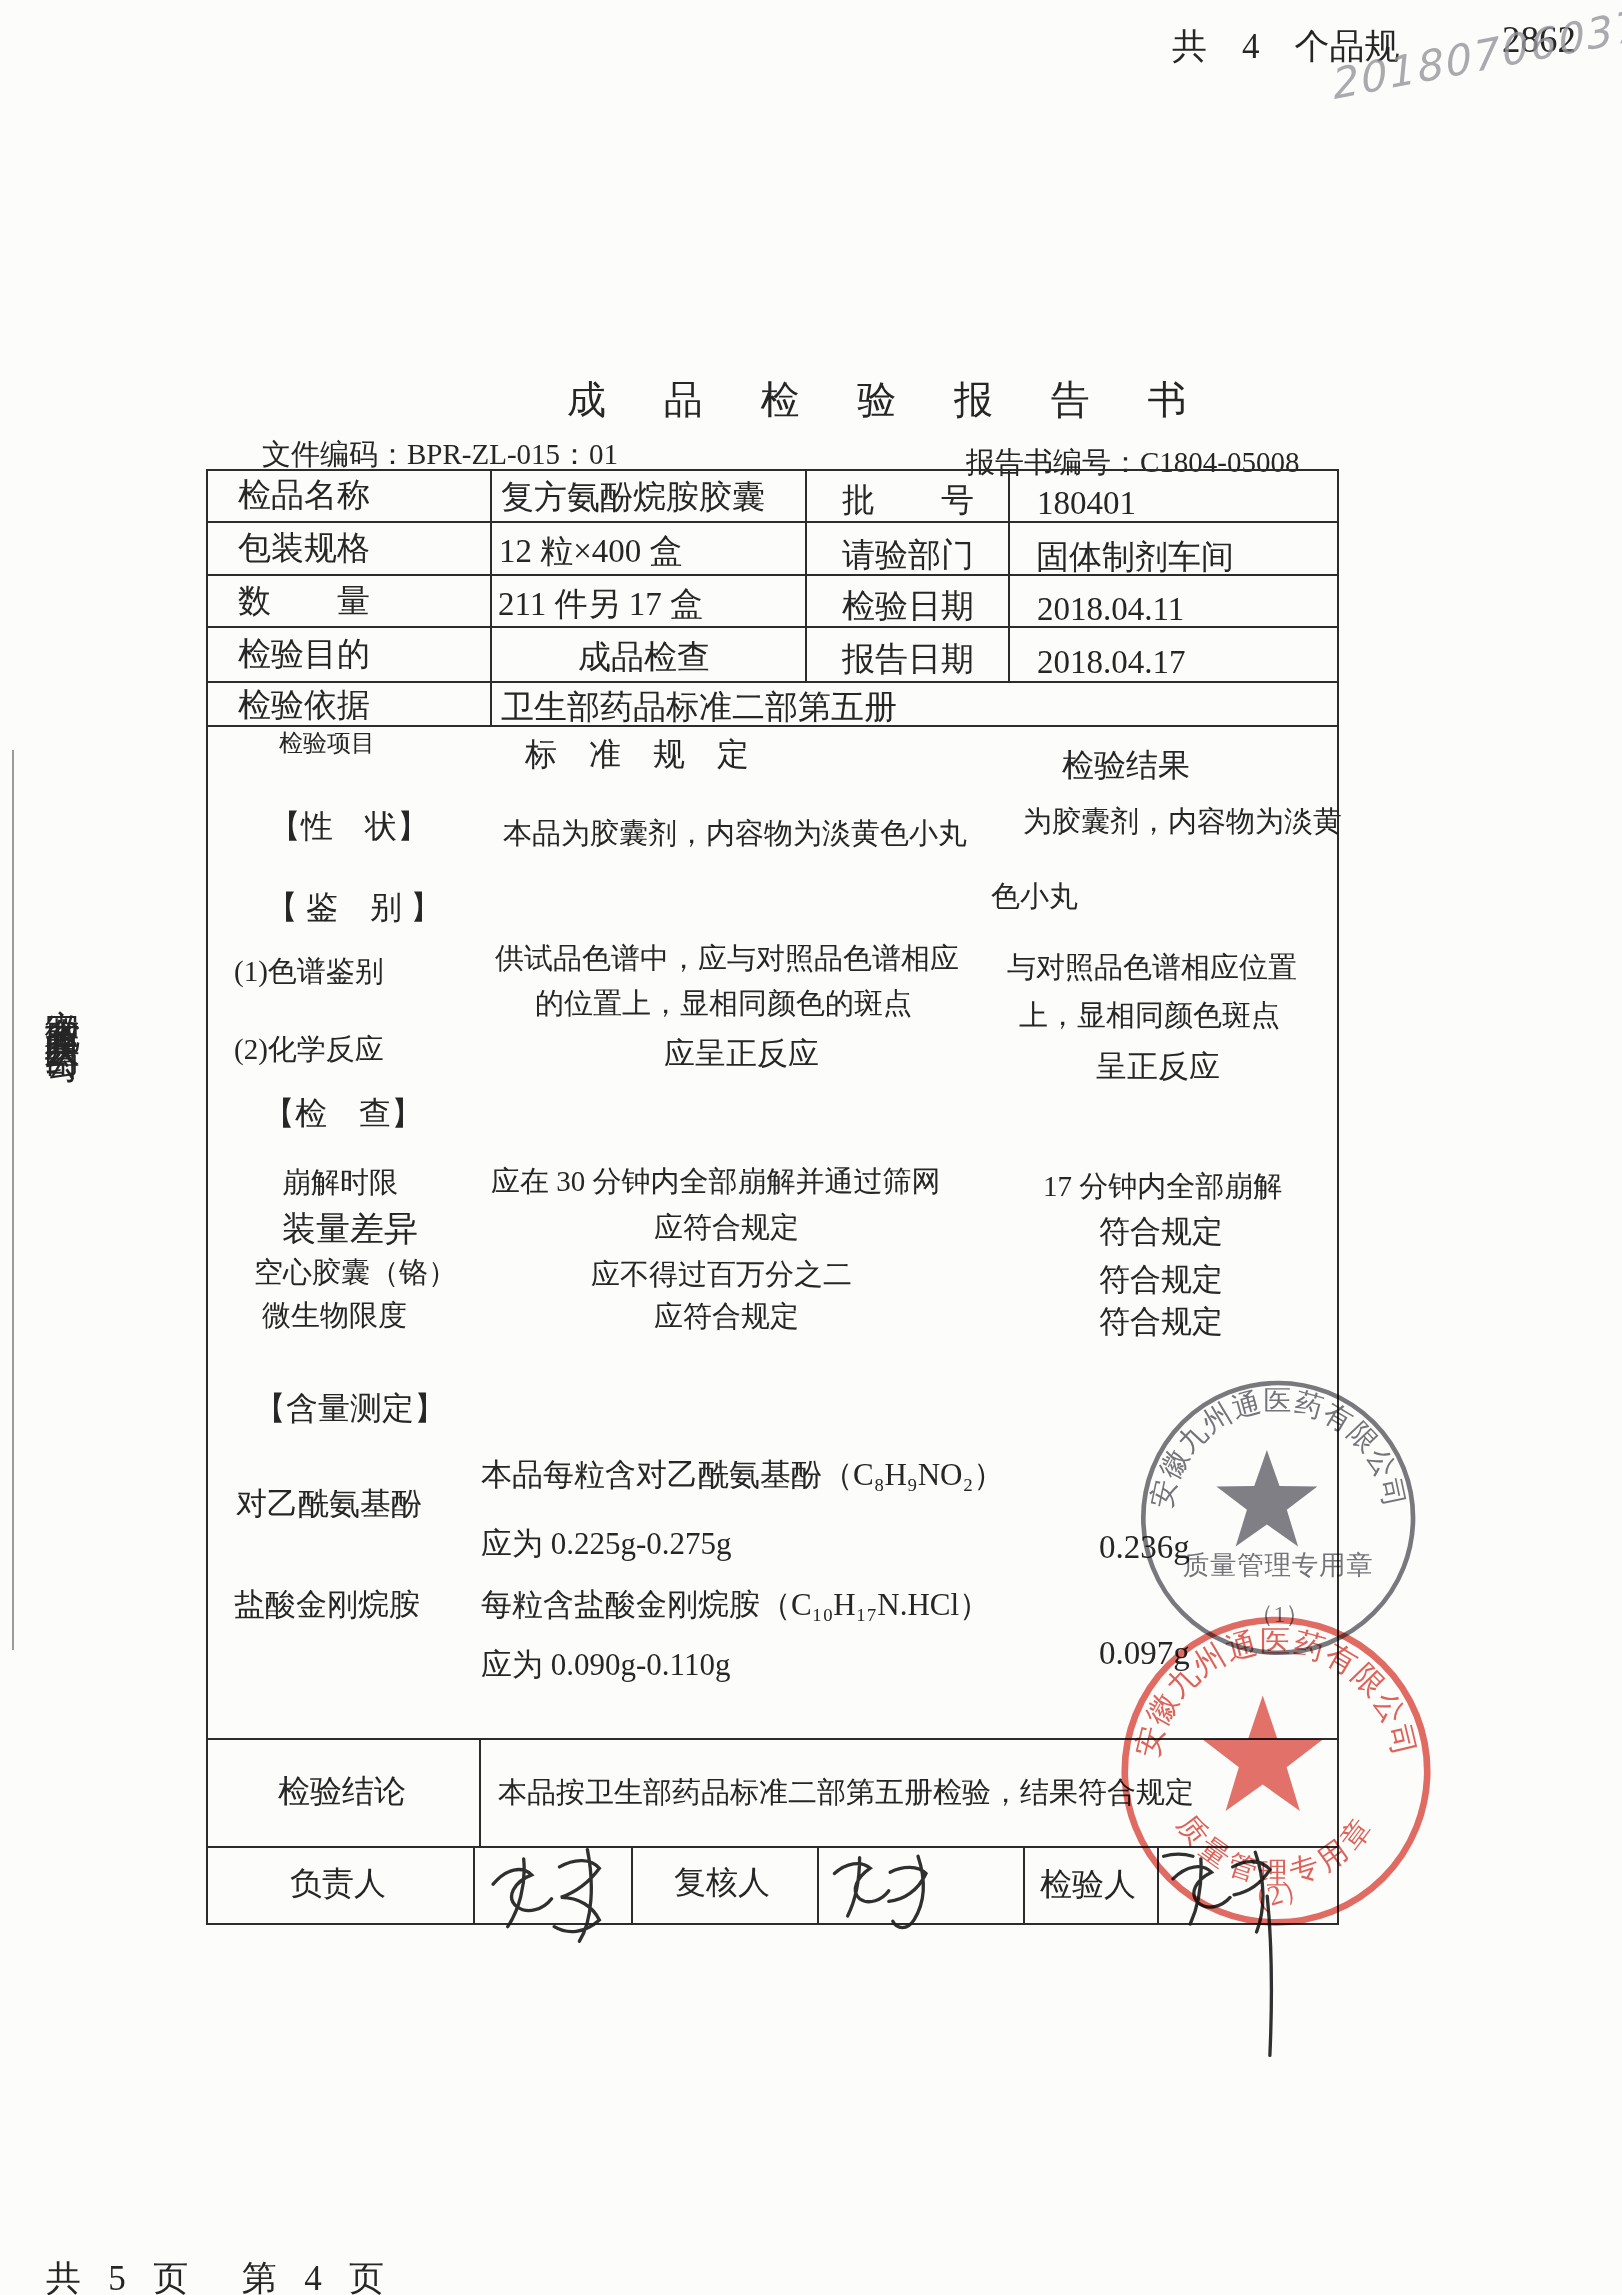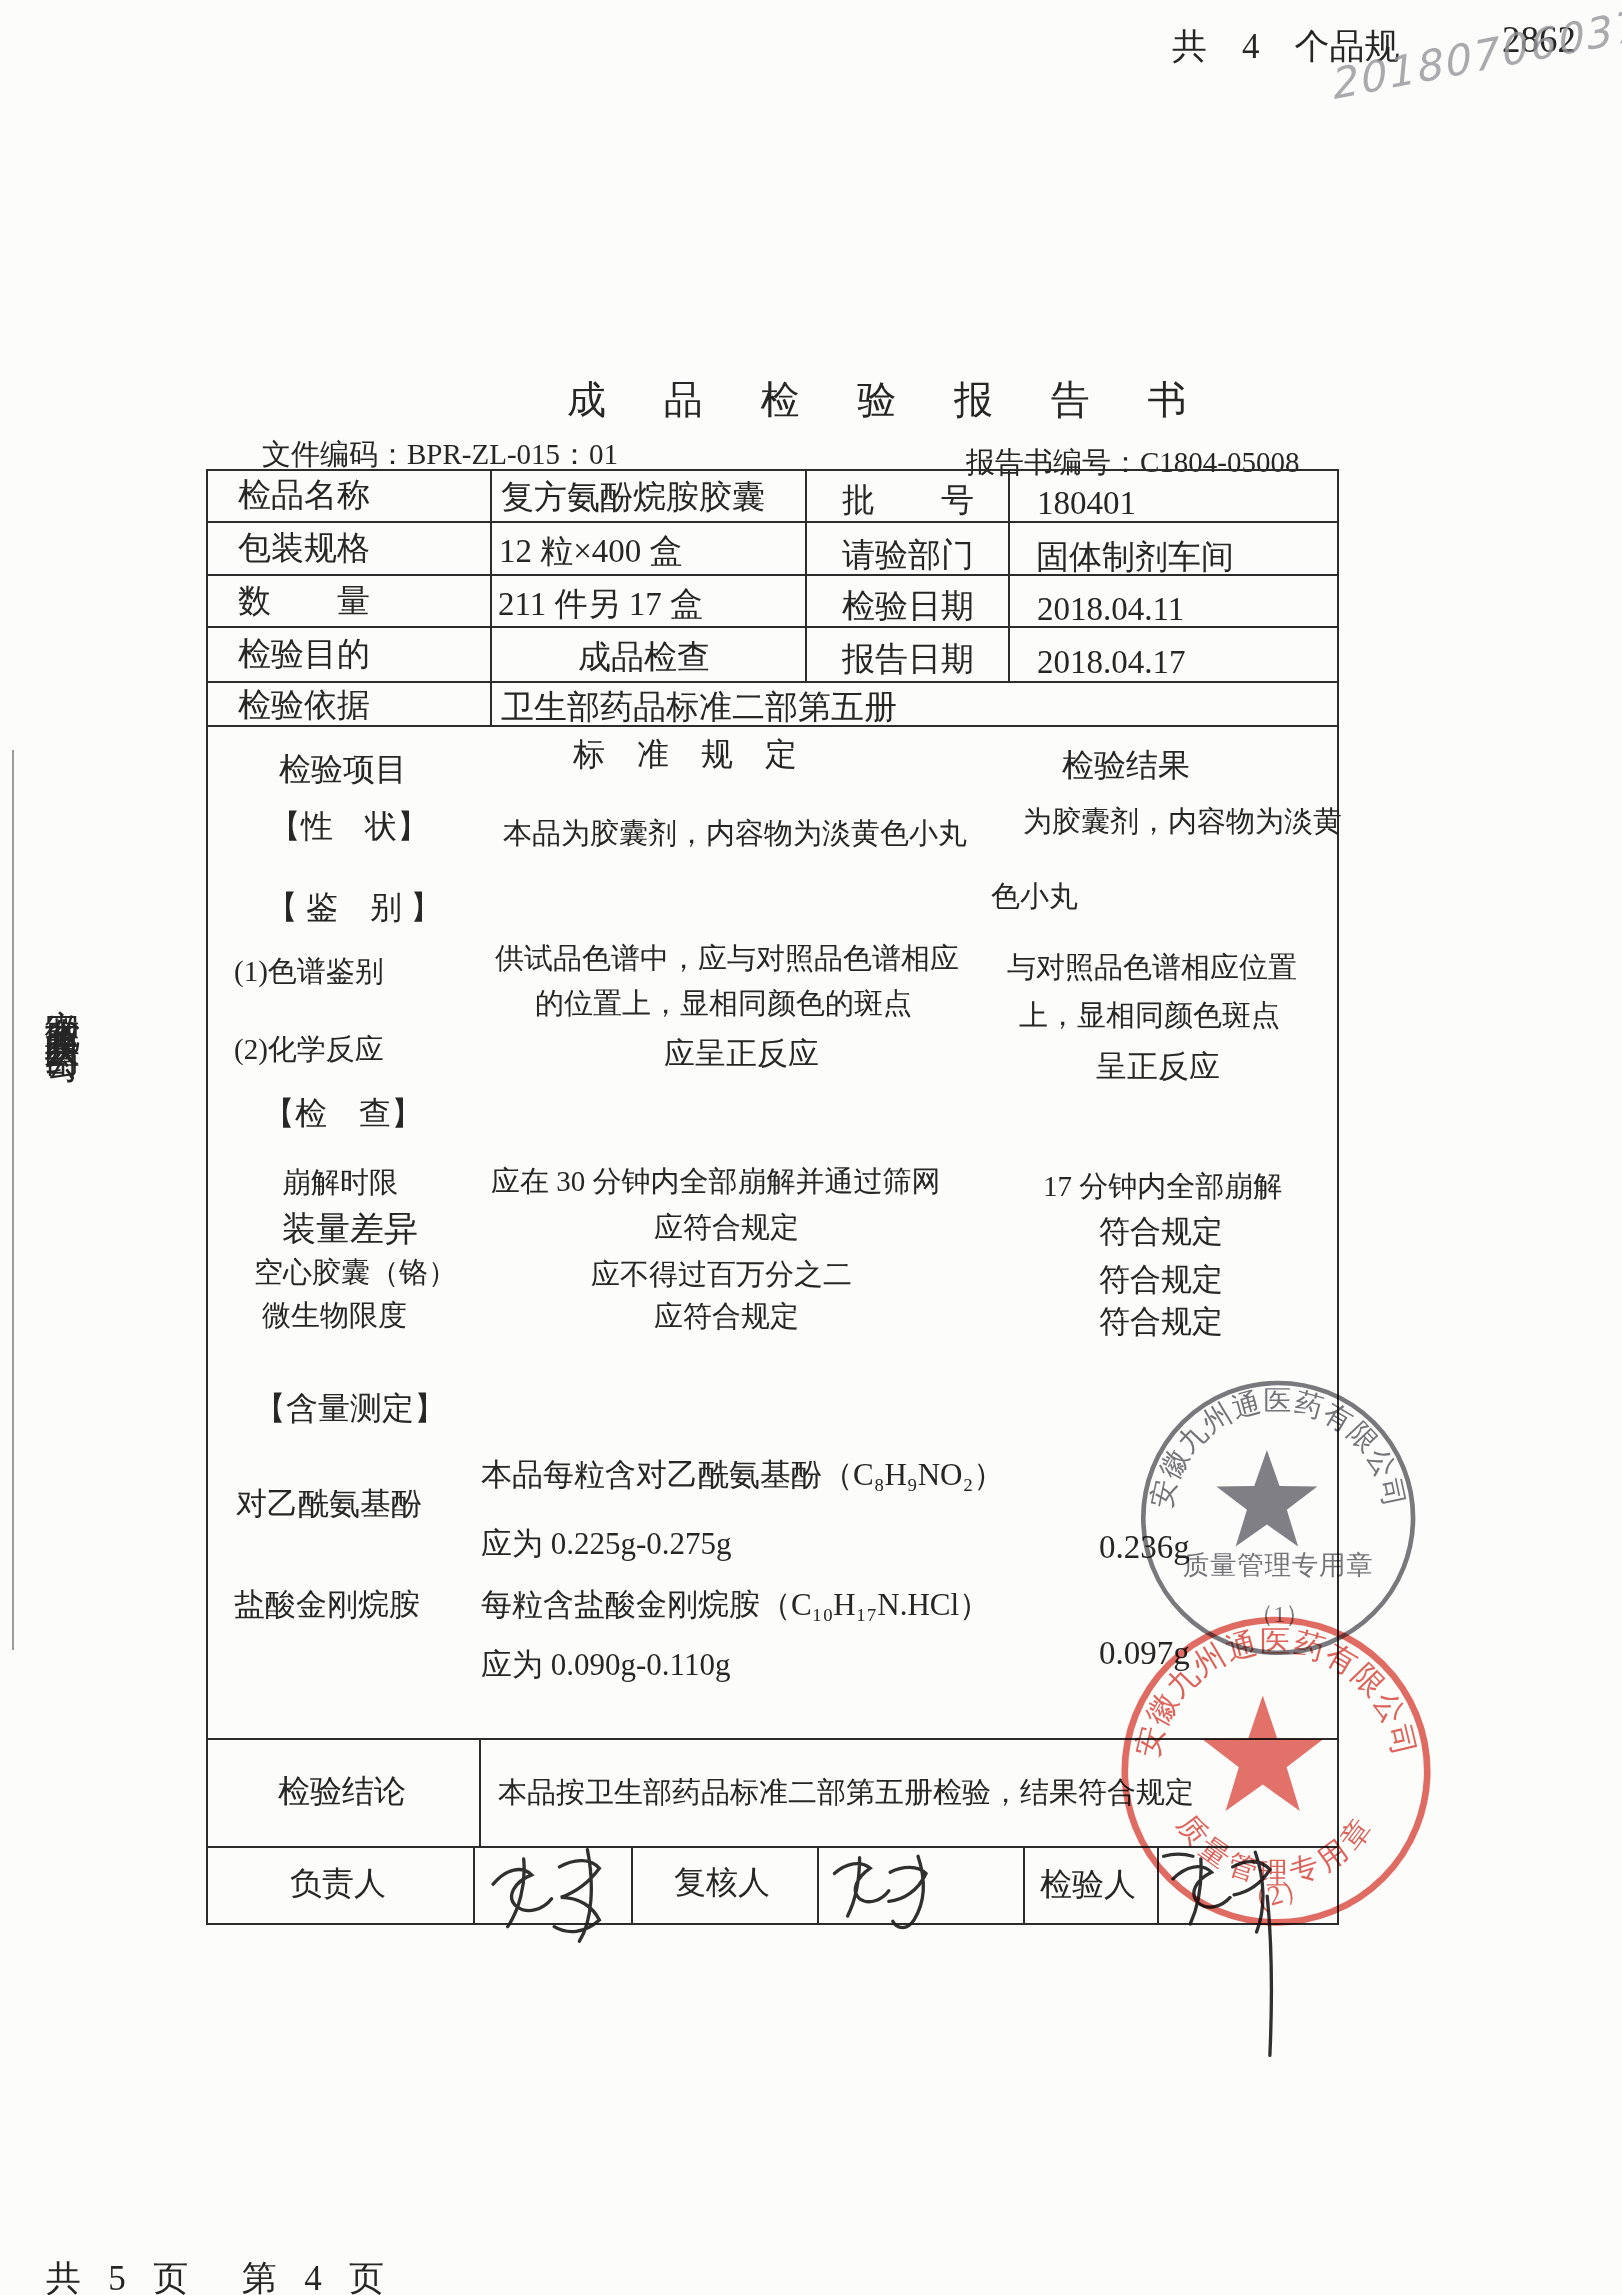--- a/index.html
+++ b/index.html
@@ -65,22 +65,22 @@
   <div class="t" style="left:1037px;top:591px;font-size:33px;">2018.04.11</div>
 
   <div class="t" style="left:238px;top:636px;font-size:33px;">检验目的</div>
   <div class="t" style="left:578px;top:639px;font-size:33px;">成品检查</div>
   <div class="t" style="left:842px;top:641px;font-size:33px;">报告日期</div>
   <div class="t" style="left:1037px;top:644px;font-size:33px;">2018.04.17</div>
 
   <div class="t" style="left:238px;top:687px;font-size:33px;">检验依据</div>
   <div class="t" style="left:501px;top:689px;font-size:33px;">卫生部药品标准二部第五册</div>
 
-  <div class="t" style="left:279px;top:730px;font-size:32px;margin-top:22px;">检验项目</div>
-  <div class="t" style="left:525px;top:737px;font-size:32px;margin-left:48px;">标　准　规　定</div>
+  <div class="t" style="left:279px;top:730px;font-size:24px;">检验项目</div>
+  <div class="t" style="left:525px;top:737px;font-size:32px;">标　准　规　定</div>
   <div class="t" style="left:1062px;top:748px;font-size:32px;">检验结果</div>
 
   <div class="t" style="left:269px;top:809px;font-size:32px;">【性　状】</div>
   <div class="t" style="left:503px;top:817px;font-size:29px;">本品为胶囊剂，内容物为淡黄色小丸</div>
   <div class="t" style="left:1023px;top:805px;font-size:29px;">为胶囊剂，内容物为淡黄</div>
   <div class="t" style="left:991px;top:880px;font-size:29px;">色小丸</div>
 
   <div class="t" style="left:266px;top:890px;font-size:32px;">【 鉴　别 】</div>
   <div class="t" style="left:234px;top:955px;font-size:29px;">(1)色谱鉴别</div>
   <div class="t" style="left:495px;top:942px;font-size:29px;">供试品色谱中，应与对照品色谱相应</div>

